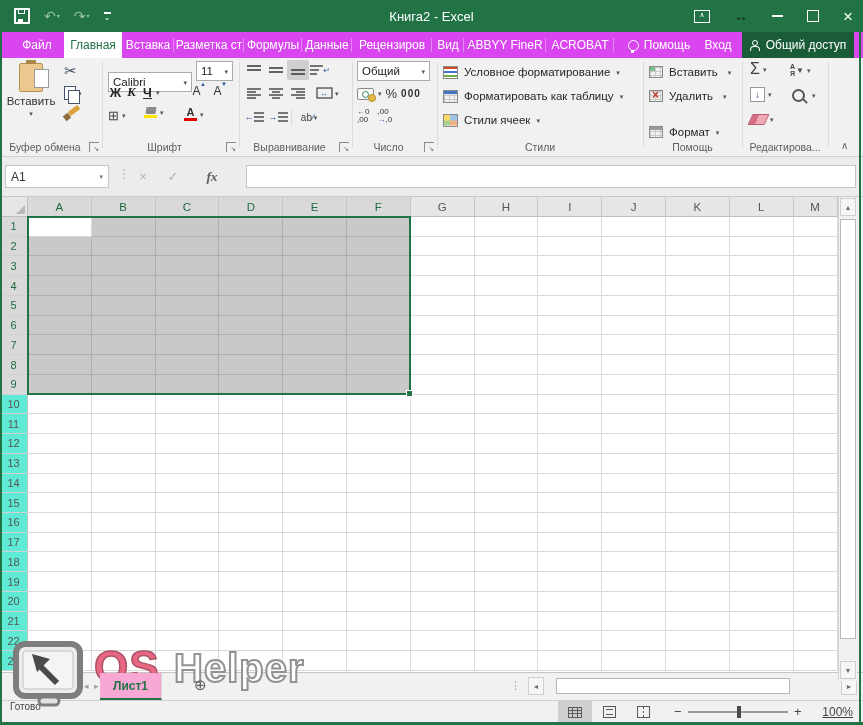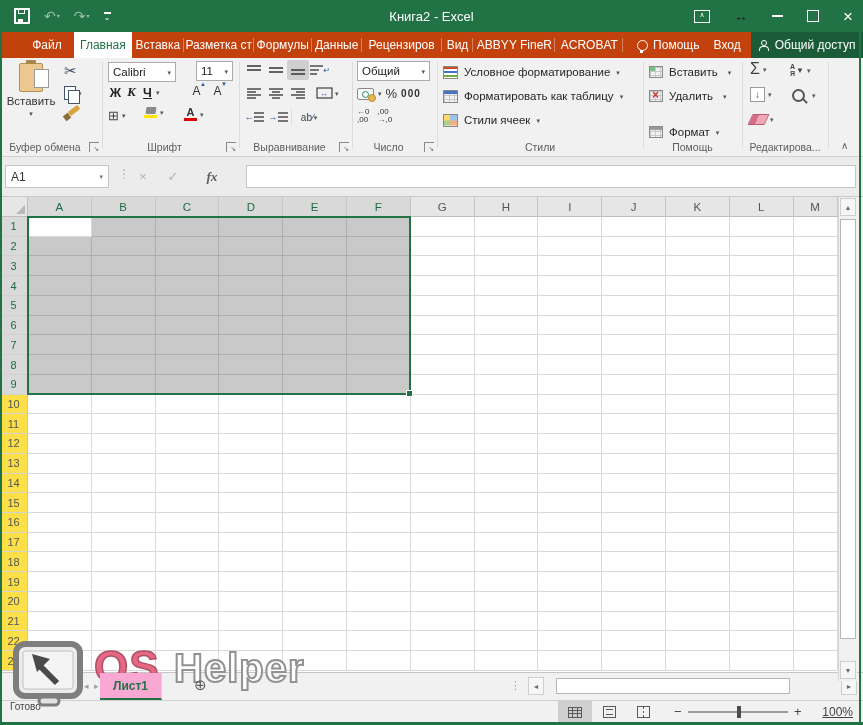--- a/index.html
+++ b/index.html
@@ -16,21 +16,21 @@
   .qmore .bar{width:7px;height:2px;background:#fff;}
   .qmore .gl{font-size:8px;color:#fff;line-height:5px;}
   .wintitle{position:absolute;left:0;right:0;top:0;height:32px;display:flex;align-items:center;justify-content:center;font-size:13px;color:#fff;}
   .winicons{position:absolute;right:10px;top:0;height:32px;display:flex;align-items:center;gap:24px;}
   .ropts{width:14px;height:11px;border:1px solid #fff;display:flex;align-items:flex-start;justify-content:center;font-size:7px;line-height:7px;color:#fff;}
   .warr{color:#1c1c1c;font-size:14px;font-weight:bold;}
   .wmin{width:11px;height:2px;background:#fff;}
   .wmax{width:10px;height:10px;border:1px solid #fff;}
   .wclose{color:#fff;font-size:17px;line-height:17px;}
   
-  .tabbar{position:absolute;left:0;top:32px;width:863px;height:26px;background:#c2410c;display:flex;align-items:stretch;padding-left:20px;box-sizing:border-box;}
+  .tabbar{position:absolute;left:0;top:32px;width:863px;height:26px;background:#d946ef;display:flex;align-items:stretch;padding-left:10px;box-sizing:border-box;}
   .tab{color:#fff;font-size:12px;display:flex;align-items:center;justify-content:center;white-space:nowrap;overflow:hidden;position:relative;box-sizing:border-box;}
   .tab.active{background:#fff;color:#217346;}
   .tab.share{background:#1a5c38;}
   .tab:nth-child(1){width:54px}.tab:nth-child(2){width:58px}.tab:nth-child(3){width:52px}
   .tab:nth-child(4){width:70px}.tab:nth-child(5){width:58px}.tab:nth-child(6){width:50px}
   .tab:nth-child(7){width:80px}.tab:nth-child(8){width:32px}.tab:nth-child(9){width:82px}
   .tab:nth-child(10){width:68px}.tab:nth-child(11){width:78px;margin-left:6px}
   .tab:nth-child(12){width:40px}.tab:nth-child(13){width:112px;margin-left:4px}
   .tab:nth-child(n+3):nth-child(-n+10)::after{content:"";position:absolute;right:0;top:6px;bottom:6px;width:1px;background:rgba(255,255,255,.35);}
   .bulb{width:9px;height:9px;border:1px solid #fff;border-radius:50%;position:relative;margin-right:5px;flex:0 0 auto;}
@@ -117,21 +117,21 @@
   
   .grid{position:absolute;left:0;top:197px;width:838px;height:475px;background:#fff;overflow:hidden;}
   .corner{position:absolute;left:0;top:0;width:28px;height:20px;background:#e6e6e6;border-right:1px solid #bdbdbd;border-bottom:1px solid #bdbdbd;box-sizing:border-box;}
   .corner::after{content:"";position:absolute;right:2px;bottom:2px;width:0;height:0;border-left:9px solid transparent;border-bottom:9px solid #b8b8b8;}
   .colheads{position:absolute;left:28px;top:0;display:flex;height:20px;}
   .ch{width:63.8px;height:20px;background:#e6e6e6;border-right:1px solid #c6c6c6;border-bottom:1px solid #bdbdbd;box-sizing:border-box;display:flex;align-items:center;justify-content:center;font-size:11.5px;color:#555;}
   .ch:last-child{width:44px;}
   .ch.sel{background:#d9d9d9;color:#1f6b42;}
   .rows{position:absolute;left:0;top:20px;}
   .grow{display:flex;height:19.74px;}
-  .rh{width:28px;background:#fde047;border-right:1px solid #c6c6c6;border-bottom:1px solid #d2d2d2;box-sizing:border-box;display:flex;align-items:center;justify-content:center;font-size:11px;color:#555;}
+  .rh{width:28px;background:#5eead4;border-right:1px solid #c6c6c6;border-bottom:1px solid #d2d2d2;box-sizing:border-box;display:flex;align-items:center;justify-content:center;font-size:11px;color:#555;}
   .rh.sel{background:#d9d9d9;color:#1f6b42;}
   .cell{width:63.8px;border-right:1px solid #d9d9d9;border-bottom:1px solid #d9d9d9;background:#fff;box-sizing:border-box;}
   .cell:last-child{width:44px;}
   .cell.sel{background:#c9c9c9;border-right-color:#aeaeae;border-bottom-color:#aeaeae;}
   .cell.active{background:#fff;}
   .selbox{position:absolute;left:27px;top:19px;width:384px;height:179px;border:2px solid #217346;box-sizing:border-box;pointer-events:none;}
   .fillhandle{position:absolute;left:406px;top:193px;width:7px;height:7px;background:#217346;border:1px solid #fff;box-sizing:border-box;}
   
   .vscroll{position:absolute;left:838px;top:197px;width:19px;height:484px;background:#f1f1f1;border-left:1px solid #d5d5d5;box-sizing:border-box;z-index:20;}
   .vbtn{position:absolute;left:1px;width:16px;height:18px;background:#f6f6f6;border:1px solid #cfcfcf;display:flex;align-items:center;justify-content:center;font-size:7px;color:#6a6a6a;box-sizing:border-box;}
@@ -268,21 +268,21 @@
           </span>
         <span class="brushic"></span>
       </div>
       <div class="glabel">Буфер обмена</div>
       <div class="lau">
           <span>↘</span>
         </div>
     </div>
 
     <div class="grp" style="left:102px;width:137px">
-      <div class="combo" style="left:6px;top:4px;width:68px">
+      <div class="combo" style="left:6px;top:14px;width:84px">
           <span>Calibri</span>
           <span class="caret">▾</span>
         </div>
       <div class="combo" style="left:94px;top:3px;width:37px">
           <span>11</span>
           <span class="caret">▾</span>
         </div>
       <div class="fbtnrow" style="left:6px;top:27px;gap:1px">
         <span class="bib bold">Ж</span>
         <span class="bib ital">К</span>

